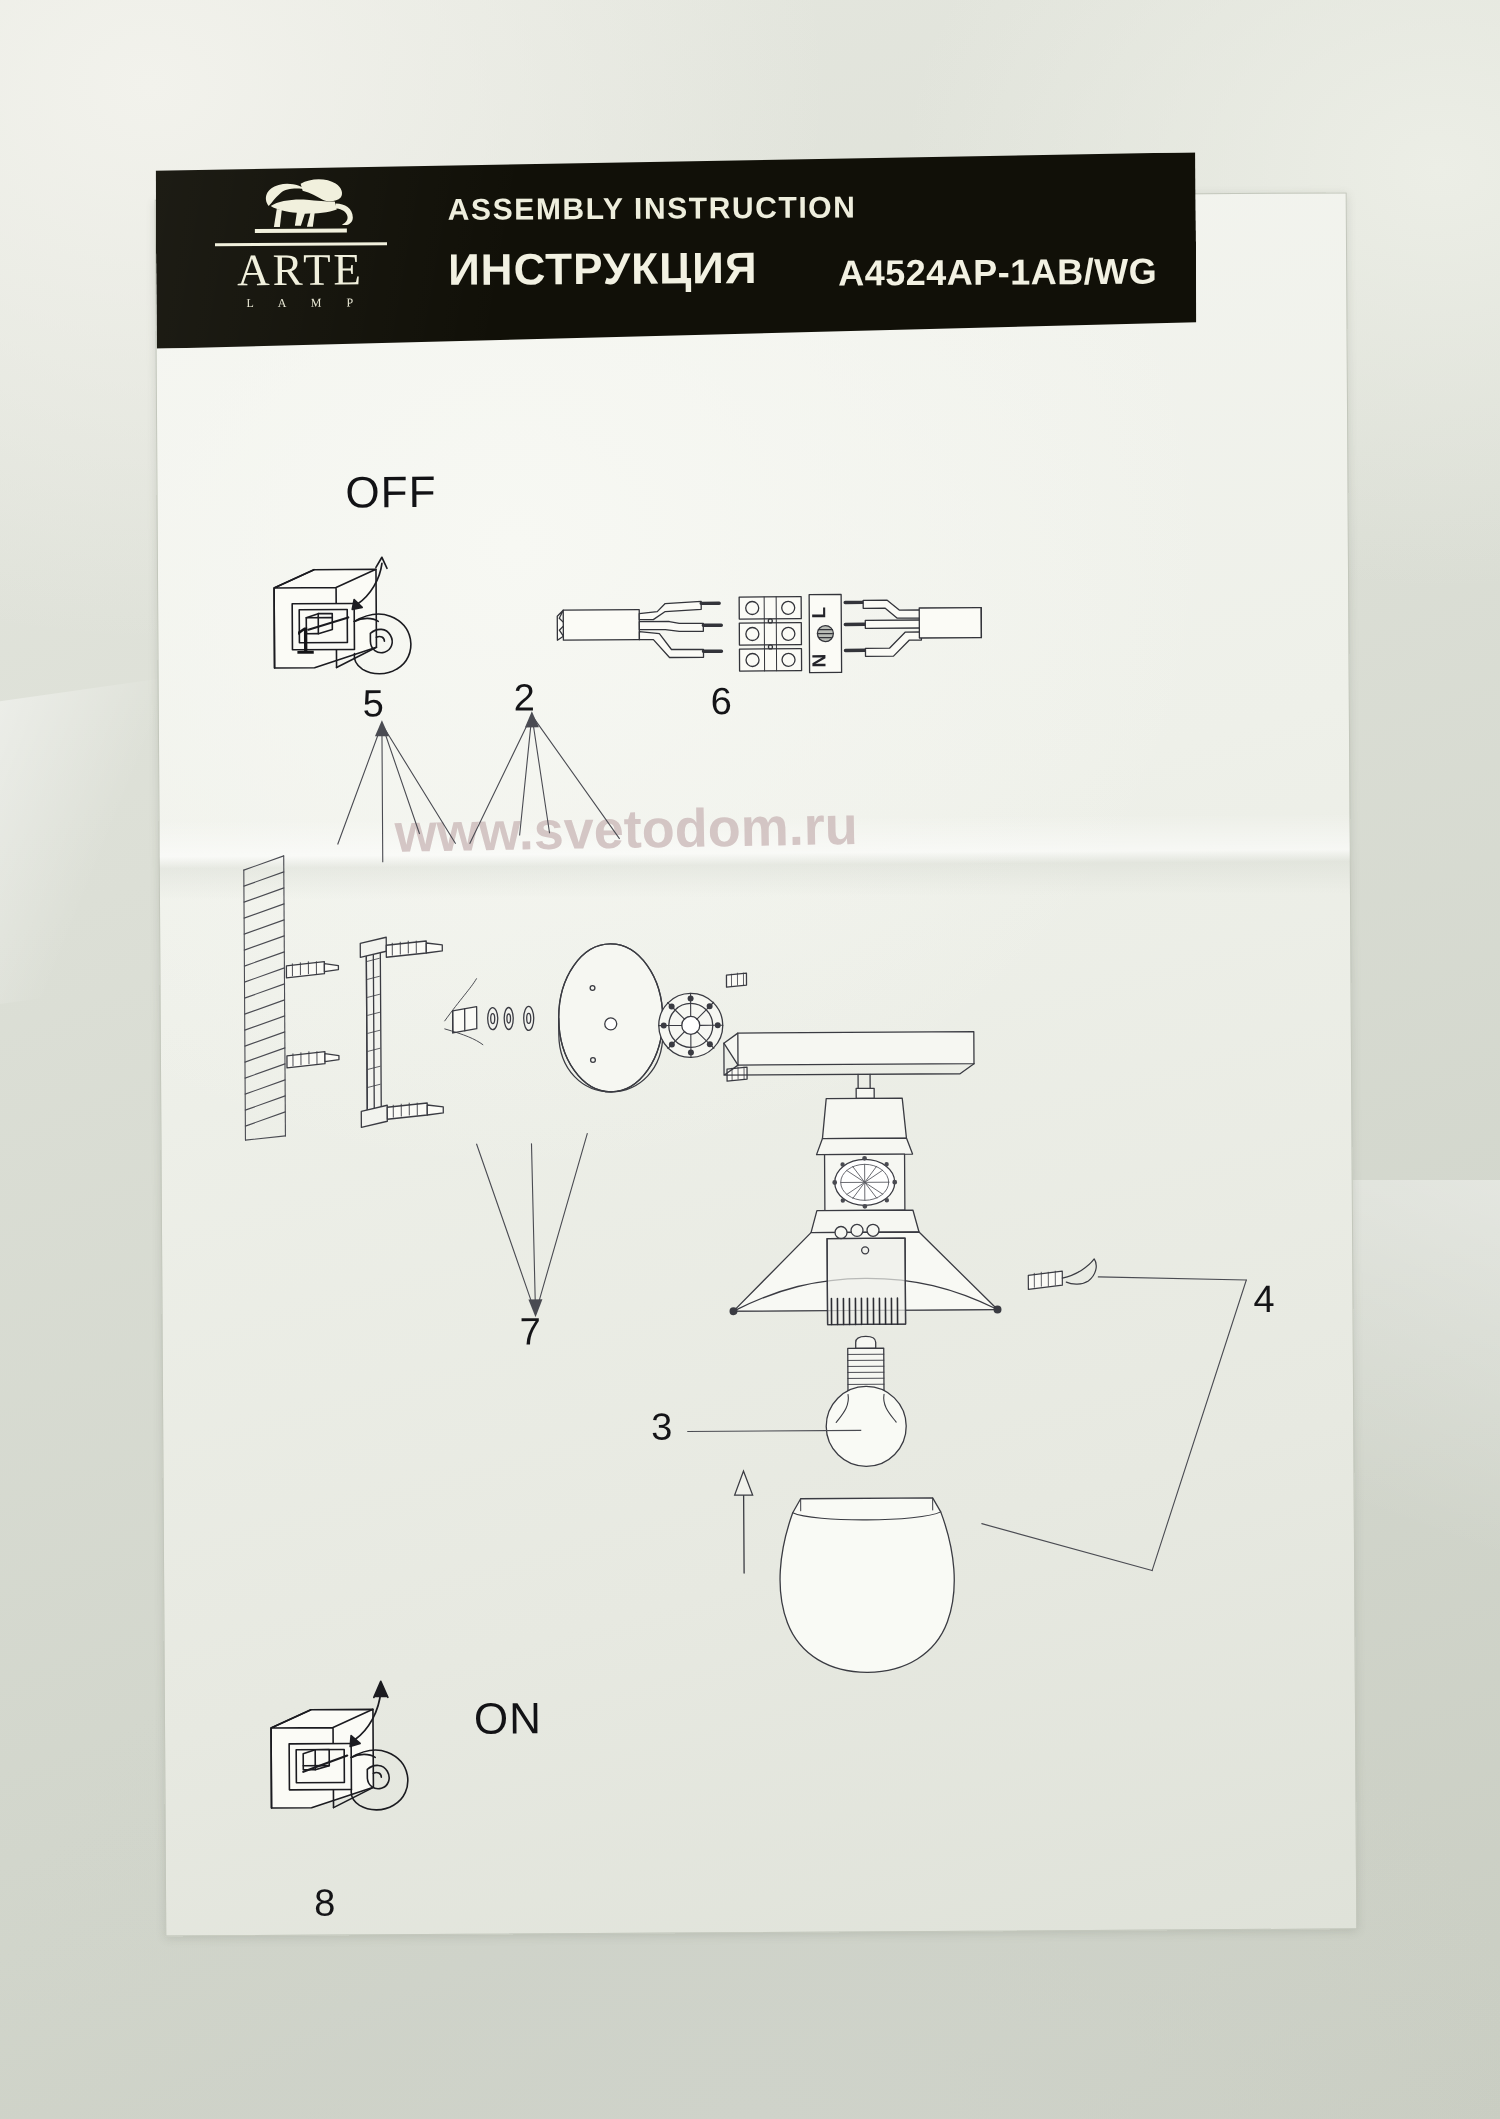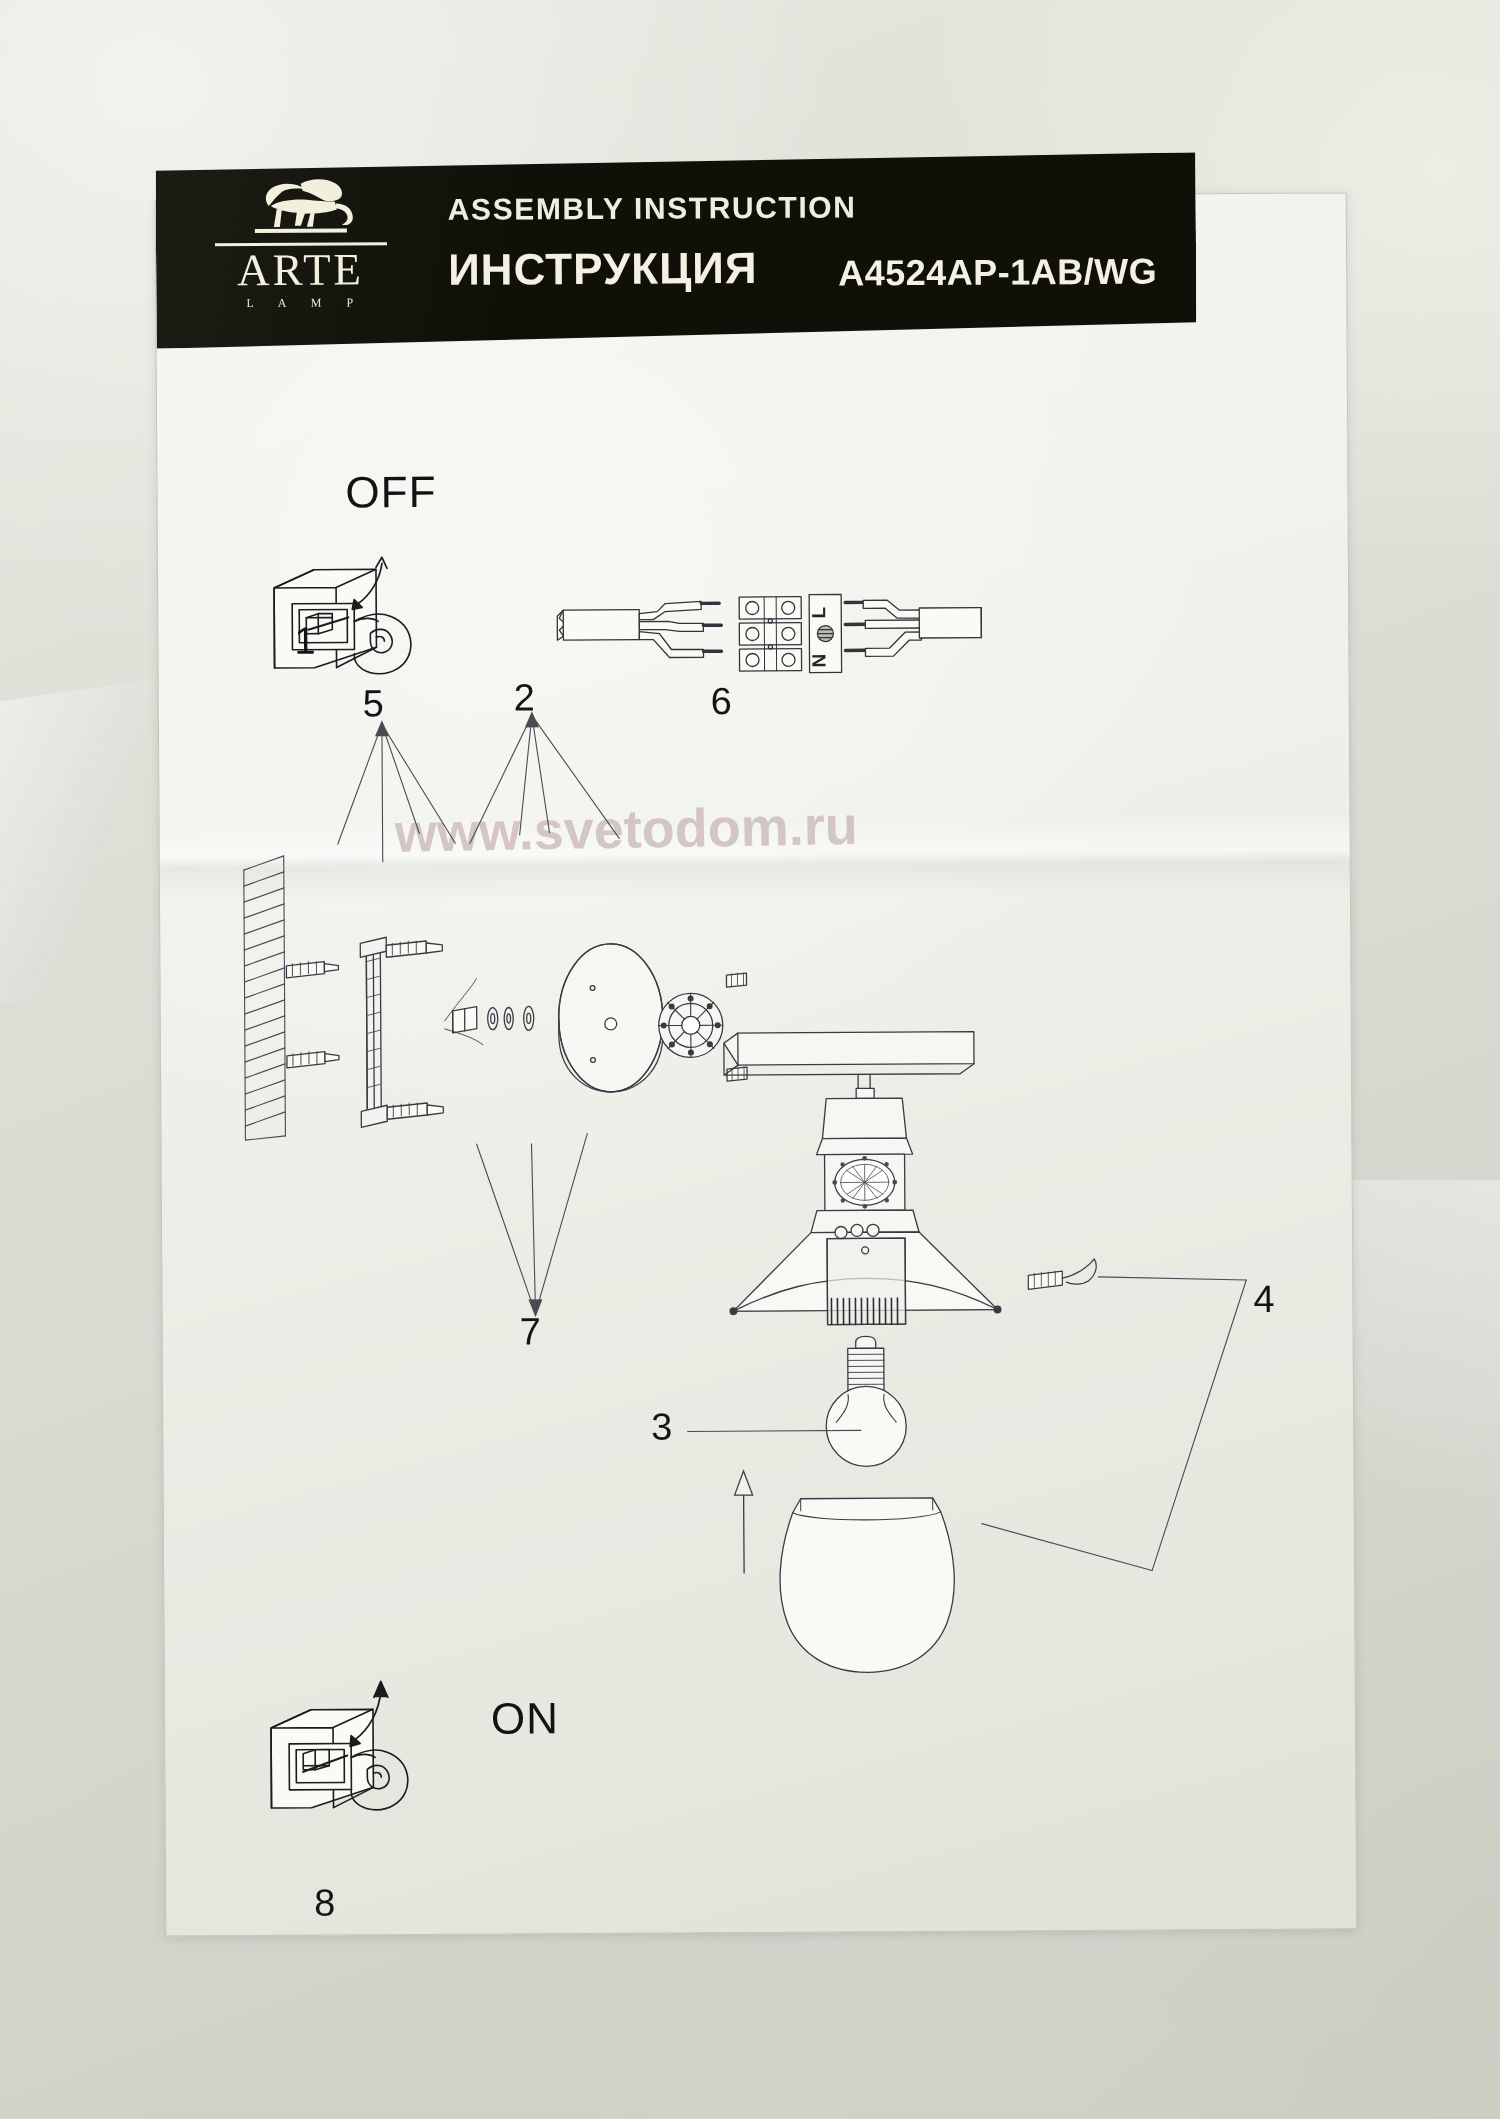--- a/index.html
+++ b/index.html
@@ -543,17 +543,17 @@
       <path d="M112 100 C119 94, 128 95, 132 102 C136 109, 133 117, 126 119
                C119 121, 112 116, 112 108 Z"></path>
       <path d="M118 104 C122 102, 126 104, 126 108"></path>
 
       <path d="M100 70 C114 60, 124 42, 126 22" stroke-width="1.7"></path>
       <path d="M119 28 L126 12 L133 28" stroke-width="1.7" fill="#1b1b20"></path>
       <path d="M96 66 L105 74 L95 77 Z" fill="#1b1b20"></path>
     </svg>
   </div>
 
-  <div class="caption onoff-label" style="left:326px; top:1495px;text-align:right;">ON</div>
+  <div class="caption onoff-label" style="left:309px; top:1495px;text-align:right;">ON</div>
 
   <div class="caption step-num" style="left:148px; top:1682px;">8</div>
 
 </div>
 
 </body></html>

